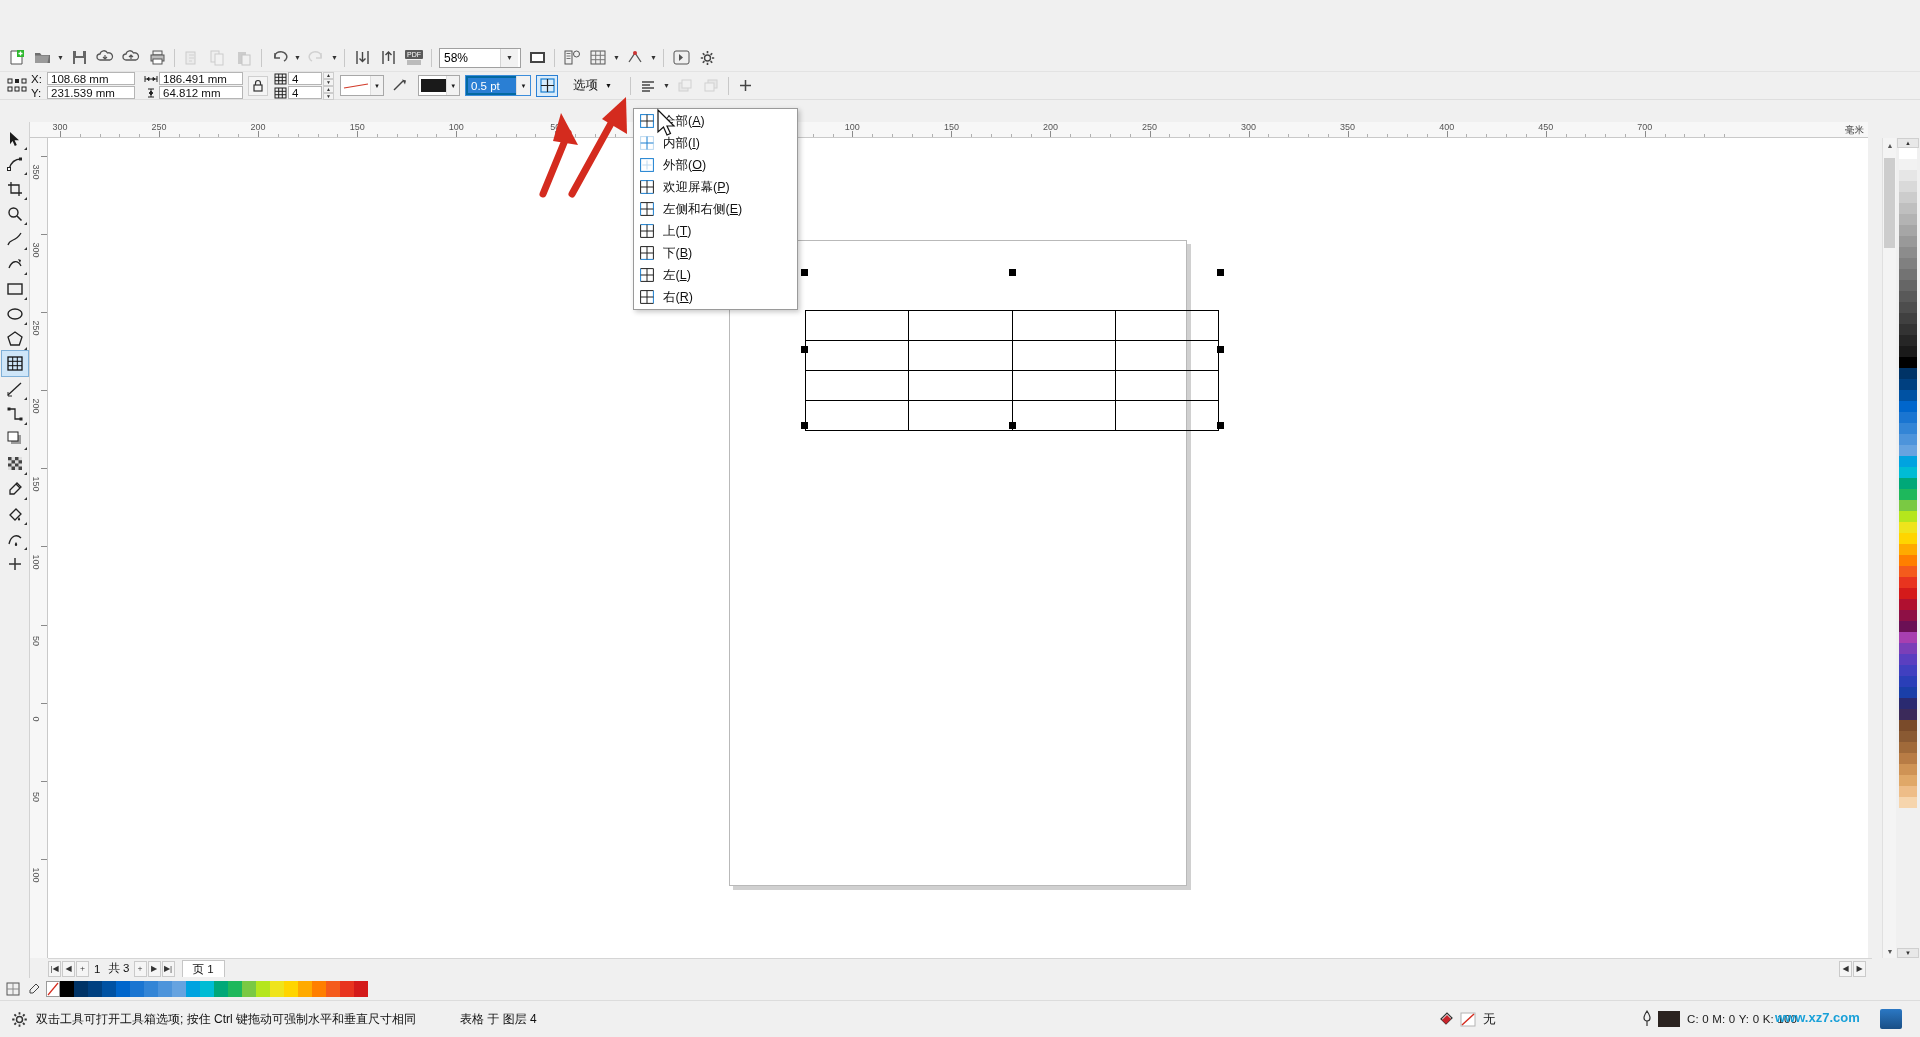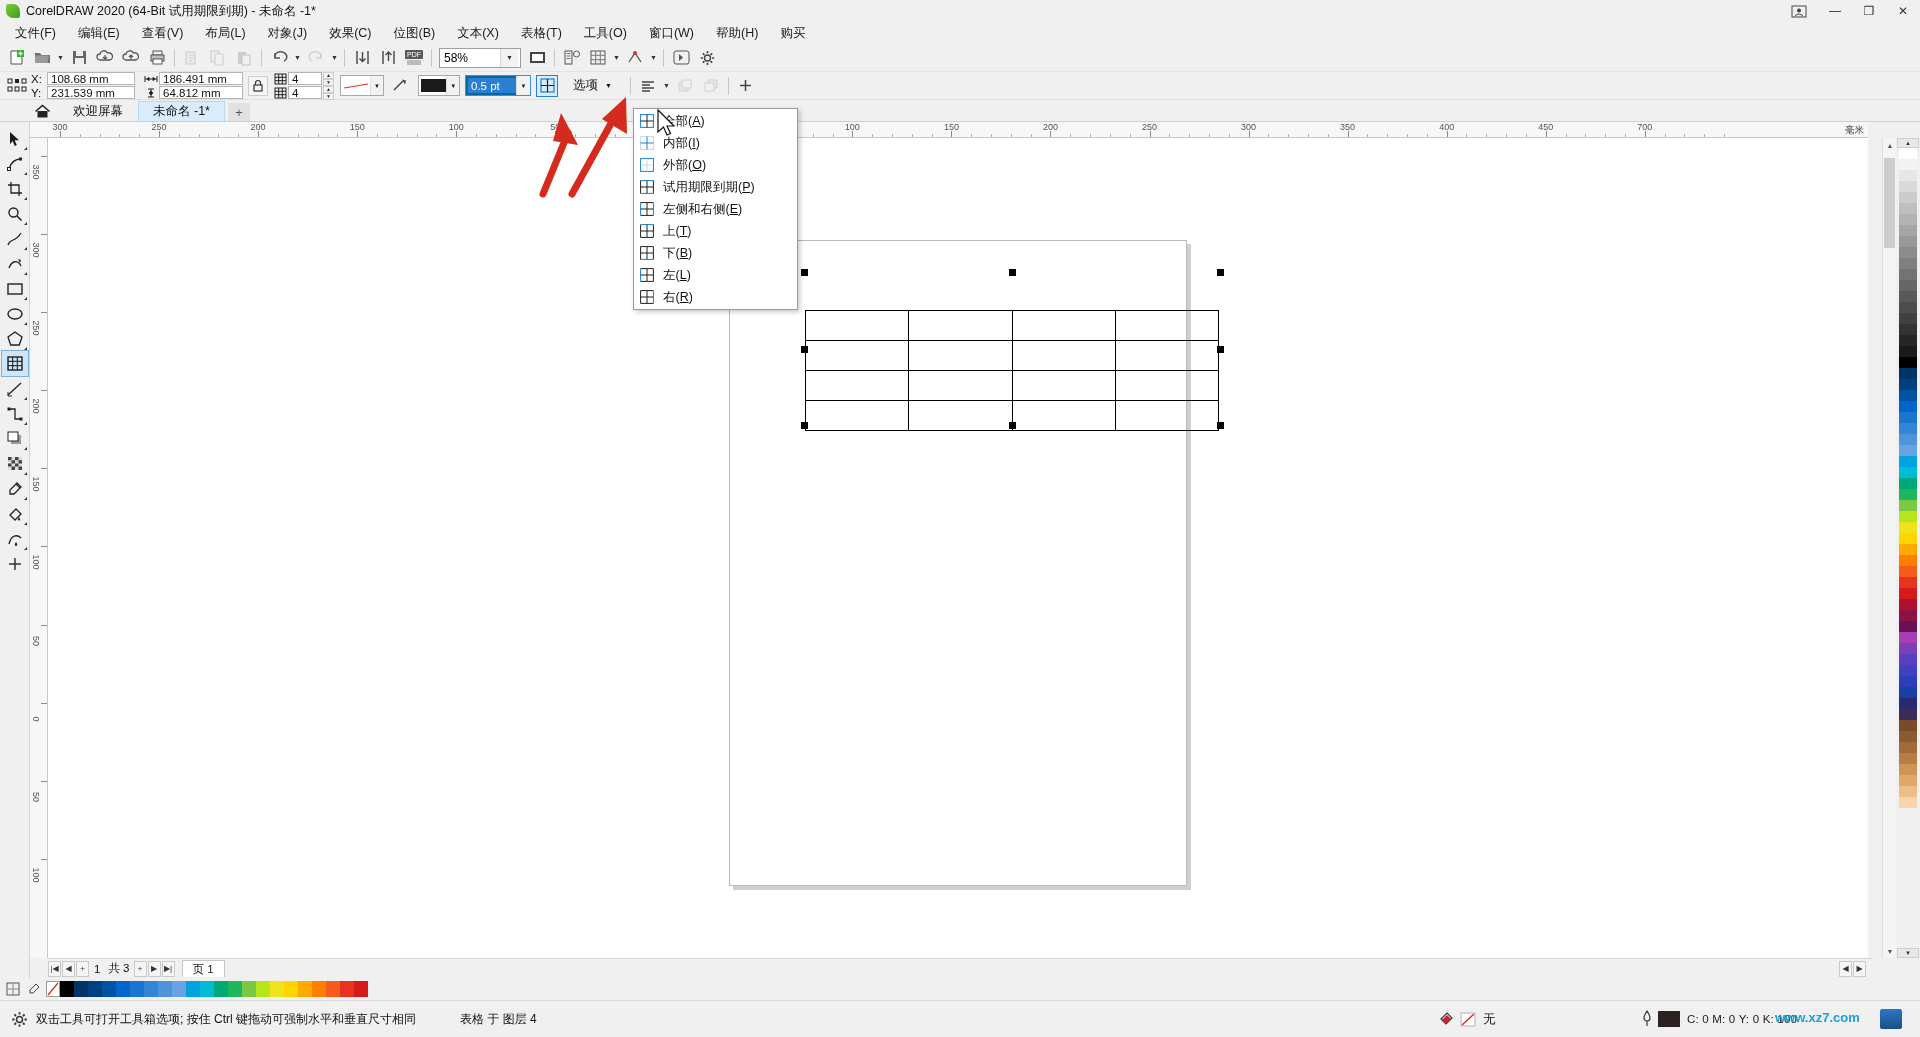--- a/index.html
+++ b/index.html
@@ -268,52 +268,21 @@
     border-left:1px solid #e0e0e0;
   }
   .vscroll .thumb { position:absolute; left:1px; top:20px; width:11px; height:90px; background:#cdcdcd; }
   .vscroll .arw { position:absolute; left:0; width:14px; height:14px; display:flex;align-items:center;justify-content:center;font-size:7px;color:#555;}
 </style>
 </head>
 <body>
 
 <div class="app">
 
-  <div class="titlebar">
-    <div class="title-logo"></div>
-    <div class="title-text">CorelDRAW 2020 (64-Bit 试用期限到期) - 未命名 -1*</div>
-    <div class="title-right">
-      <div class="avatar-ic">
-        <svg width="16" height="15" viewBox="0 0 16 15">
-            <rect x="1" y="2" width="14" height="11" fill="none" stroke="#444" stroke-width="1"></rect>
-            <circle cx="8" cy="6.5" r="2" fill="#444"></circle>
-            <path d="M4 12 Q8 8 12 12" fill="none" stroke="#444" stroke-width="1"></path>
-          </svg>
-      </div>
-      <div class="titlebtn">—</div>
-      <div class="titlebtn">❐</div>
-      <div class="titlebtn close">✕</div>
-    </div>
-  </div>
-
-  <div class="menubar">
-    <div class="menu-item">文件(F)</div>
-    <div class="menu-item">编辑(E)</div>
-    <div class="menu-item">查看(V)</div>
-    <div class="menu-item">布局(L)</div>
-    <div class="menu-item">对象(J)</div>
-    <div class="menu-item">效果(C)</div>
-    <div class="menu-item">位图(B)</div>
-    <div class="menu-item">文本(X)</div>
-    <div class="menu-item">表格(T)</div>
-    <div class="menu-item">工具(O)</div>
-    <div class="menu-item">窗口(W)</div>
-    <div class="menu-item">帮助(H)</div>
-    <div class="menu-item">购买</div>
-  </div>
+
 
   <div class="toolbar">
     <div class="tb-btn">
       <svg width="17" height="17" viewBox="0 0 17 17">
           <path d="M3 2h7l4 4v9H3z" fill="#fff" stroke="#555" stroke-width="1"></path>
           <rect x="9" y="1" width="7" height="7" fill="#2eb82e"></rect>
           <path d="M12.5 2.5v4M10.5 4.5h4" stroke="#fff" stroke-width="1.3"></path>
         </svg>
     </div>
     <div class="tb-btn">
@@ -578,31 +547,20 @@
         </svg>
     </div>
     <div class="tb-sep"></div>
     <div class="tb-btn">
       <svg width="15" height="15" viewBox="0 0 15 15">
           <path d="M7.5 2v11M2 7.5h11" stroke="#444" stroke-width="1.5"></path>
         </svg>
     </div>
   </div>
 
-  <div class="tabbar">
-    <div class="home-ic">
-      <svg width="17" height="15" viewBox="0 0 17 15">
-          <path d="M1.5 7.5L8.5 1.5l7 6" fill="none" stroke="#222" stroke-width="1.6"></path>
-          <path d="M3.5 7v6.5h10V7" fill="#222"></path>
-        </svg>
-    </div>
-    <div class="doctab">欢迎屏幕</div>
-    <div class="doctab active">未命名 -1*</div>
-    <div class="tab-plus">+</div>
-  </div>
 
   <div class="toolbox">
     <div class="tool">
       <svg width="15" height="16" viewBox="0 0 15 16">
           <path d="M3 1l9 8.2H7.6l2.2 4.8-2 .9-2.2-4.9L3 13.2z" fill="#1a1a1a"></path>
         </svg>
       <span class="flyout"></span>
     </div>
     <div class="tool">
       <svg width="16" height="16" viewBox="0 0 16 16">
@@ -992,21 +950,21 @@
       </span>
       <span>外部</span>(<span class="u">O</span>)
     </div>
     <div class="dd-item">
       <span class="dd-ic">
         <svg width="14" height="14" viewBox="0 0 14 14">
             <path d="M.6 .6h12.8M.6 13.4h12.8" stroke="#1a7fd0"></path>
             <path d="M.6 .6v12.8M13.4 .6v12.8M7 .6v12.8M.6 7h12.8" stroke="#222"></path>
           </svg>
       </span>
-      <span>试用期限到期</span>(<span class="u">P</span>)
+      <span>欢迎屏幕</span>(<span class="u">P</span>)
     </div>
     <div class="dd-item">
       <span class="dd-ic">
         <svg width="14" height="14" viewBox="0 0 14 14">
             <path d="M.6 .6v12.8M13.4 .6v12.8" stroke="#1a7fd0"></path>
             <path d="M.6 .6h12.8M.6 13.4h12.8M7 .6v12.8M.6 7h12.8" stroke="#222"></path>
           </svg>
       </span>
       <span>左侧和右侧</span>(<span class="u">E</span>)
     </div>

